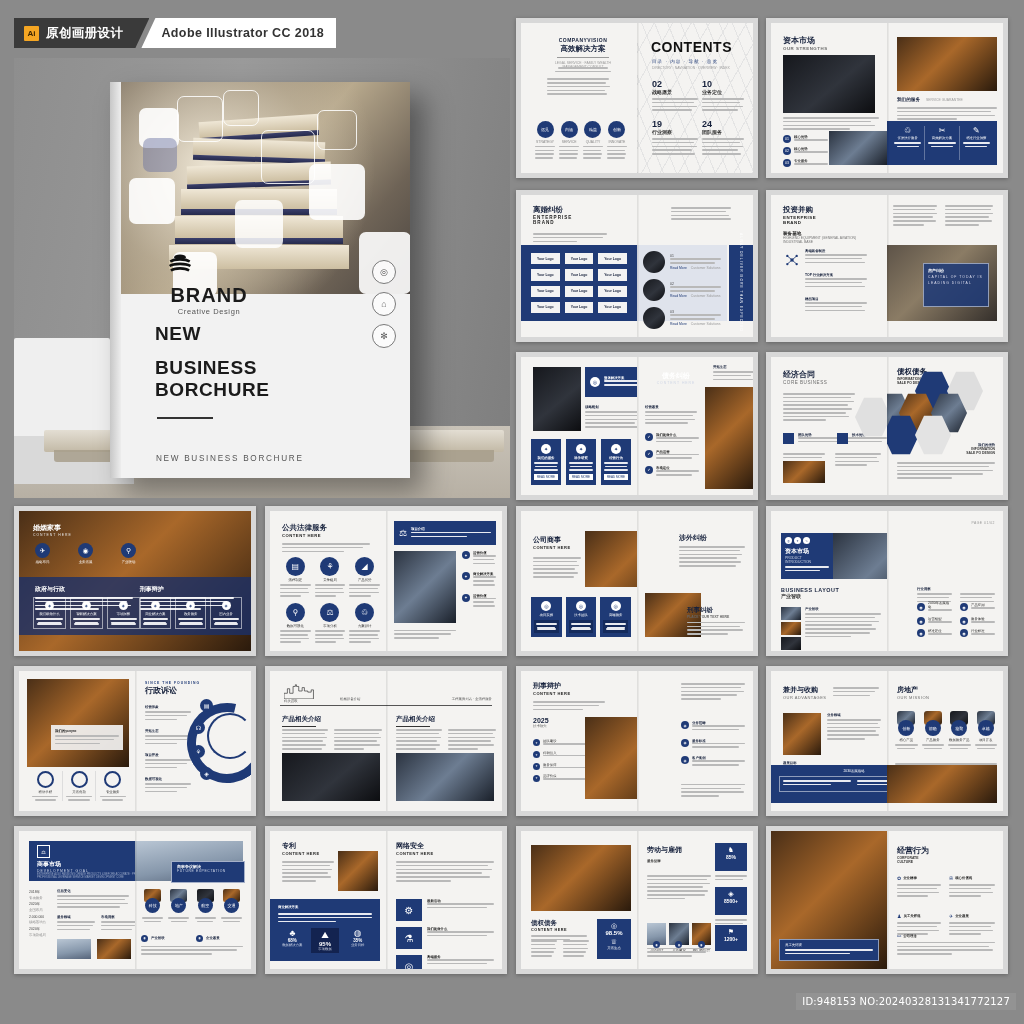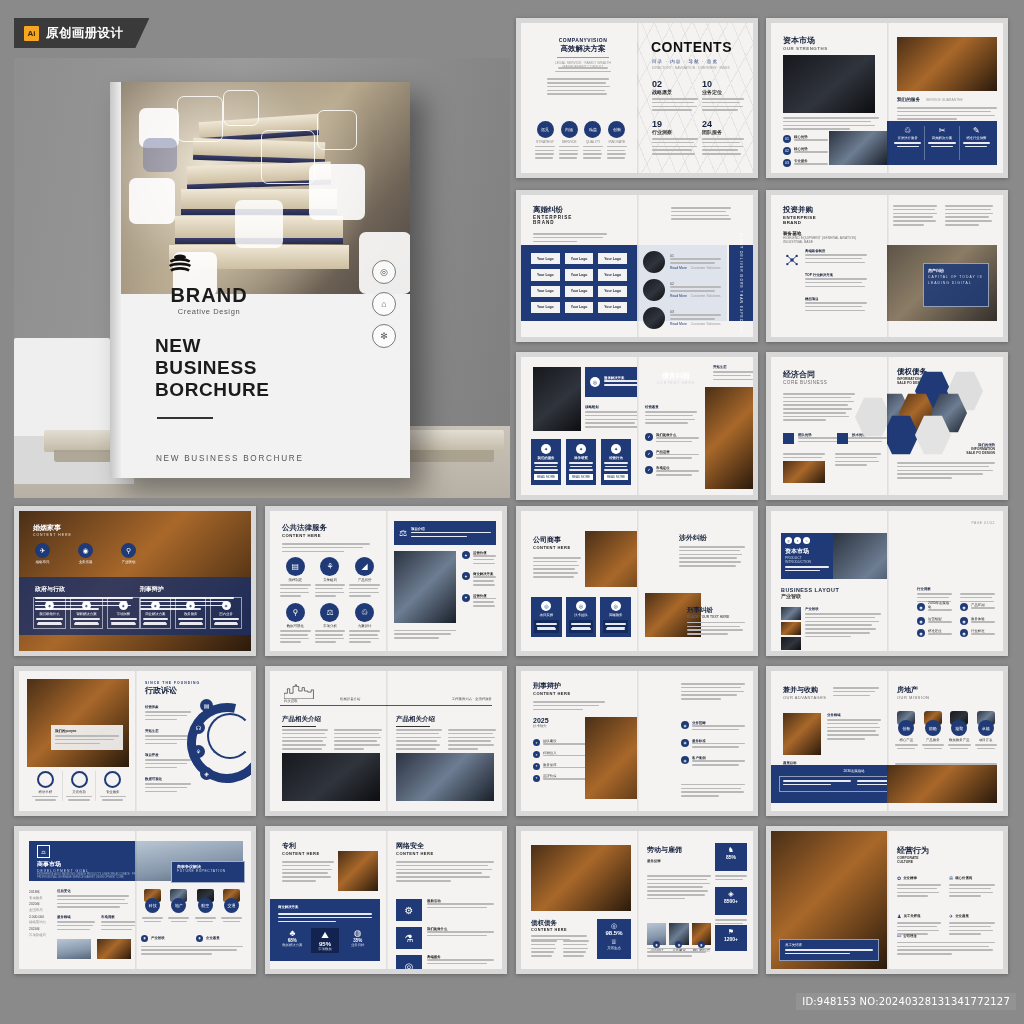--- a/index.html
+++ b/index.html
@@ -106,20 +106,23 @@
 </head>
 <body>
 
 <div class="stage">
 
   <div class="topbar">
     <div class="rib rib-dark">
       <span class="ai-badge">Ai</span>
       <span class="rib-t">原创画册设计</span>
     </div>
+    <div class="rib rib-light2">
+      <span class="rib-t">Adobe Illustrator CC 2018</span>
+    </div>
   </div>
 
   <div class="mockup">
     <div class="mock-floor"></div>
     <div class="mock-left-panel"></div>
     <div class="mock-left-panel2"></div>
     <div class="mock-desk"></div>
     <div class="mock-desk2"></div>
 
     <div class="book">
@@ -155,21 +158,21 @@
         <svg class="logo-globe" viewBox="0 0 40 40">
           <ellipse cx="20" cy="20" rx="17" ry="17" fill="none" stroke="#111" stroke-width="0"></ellipse>
           <path d="M4 13 A18 7 0 0 1 36 13 L34 16 A17 6 0 0 0 6 16 Z" fill="#111"></path>
           <path d="M3 20 A18 6 0 0 1 37 20 L35 23 A17 5 0 0 0 5 23 Z" fill="#111"></path>
           <path d="M5 27 A16 6 0 0 1 35 27 L33 30 A15 5 0 0 0 7 30 Z" fill="#111"></path>
           <ellipse cx="20" cy="8" rx="9" ry="4" fill="#111"></ellipse>
         </svg>
         <div class="brand-name">BRAND</div>
         <div class="brand-sub">Creative Design</div>
 
-        <div class="cv-h" style="top:104px;">NEW</div>
+        <div class="cv-h" style="top:92px;">NEW</div>
         <div class="cv-h" style="top:126px;">BUSINESS</div>
         <div class="cv-h" style="top:148px;">BORCHURE</div>
         <div class="cv-rule"></div>
         <div class="cv-en">NEW BUSINESS BORCHURE</div>
 
         <div class="cv-badges">
           <div class="cv-badge">◎</div>
           <div class="cv-badge">⌂</div>
           <div class="cv-badge">✻</div>
         </div>

